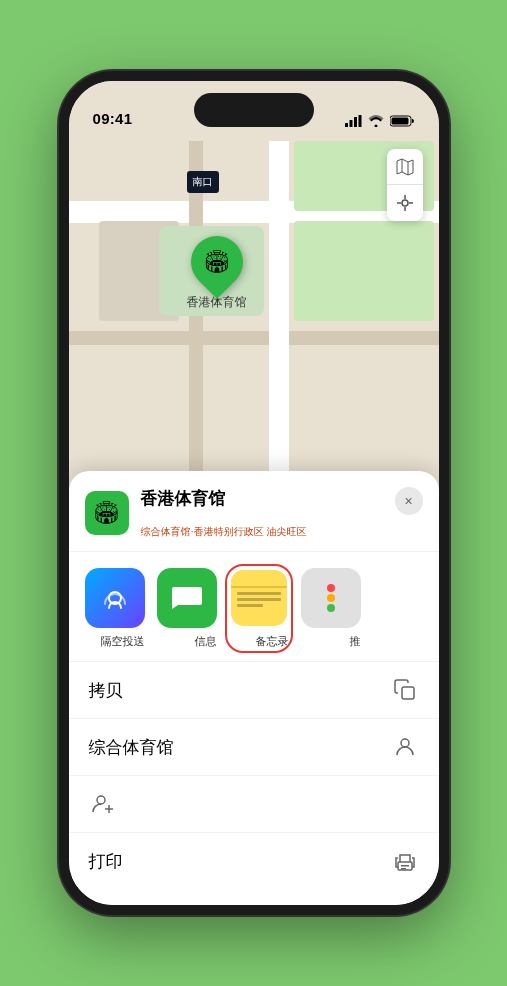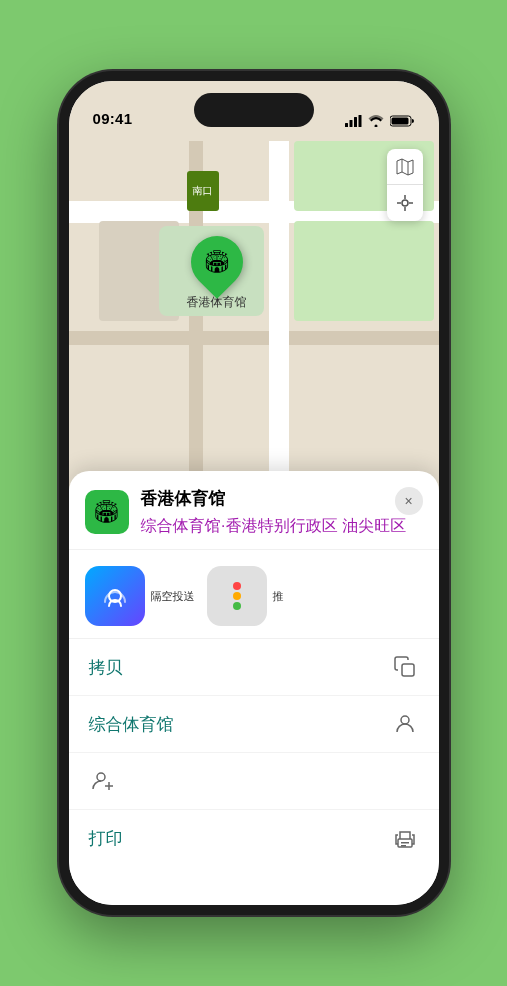--- a/index.html
+++ b/index.html
@@ -128,24 +128,24 @@
       position: absolute;
       top: 145px; left: 90px;
       width: 105px; height: 90px;
       background: #c8e0c0;
       border-radius: 8px;
     }
     
     .map-label-nankou {
       position: absolute;
       top: 90px; left: 118px;
-      background: #4d7c0f;
+      background: #0f172a;
       color: #fff;
       font-size: 10px;
-      padding: 13px 6px;
+      padding: 4px 6px;
       border-radius: 3px;
     }
     
     .map-controls {
       position: absolute;
       top: 68px;
       right: 16px;
       display: flex;
       flex-direction: column;
       gap: 0;
@@ -227,23 +227,23 @@
     }
     .venue-info {
       flex: 1;
     }
     .venue-name {
       font-size: 17px;
       font-weight: 600;
       color: #000;
     }
     .venue-sub {
-      font-size: 16px;
-      color: #a21caf;
-      margin-top: 6px;
+      font-size: 10px;
+      color: #c2410c;
+      margin-top: 15px;
     }
     .close-btn {
       width: 28px;
       height: 28px;
       border-radius: 50%;
       background: #e8e8e8;
       display: flex;
       align-items: center;
       justify-content: center;
       cursor: pointer;
@@ -256,22 +256,22 @@
     
     .share-row {
       padding: 16px 16px 12px;
       display: flex;
       gap: 12px;
       overflow-x: auto;
       border-bottom: 1px solid #f0f0f0;
     }
     .share-item {
       display: flex;
-      flex-direction: row;
-      align-items: center;
+      flex-direction: column;
+      align-items: flex-end;
       gap: 6px;
       flex-shrink: 0;
       cursor: pointer;
       font-family: Liberation Serif, serif;
     }
     .share-icon-wrap {
       width: 60px;
       height: 60px;
       border-radius: 14px;
       display: flex;
@@ -303,21 +303,21 @@
       justify-content: space-between;
       padding: 14px 20px;
       border-bottom: 1px solid #f2f2f2;
       cursor: pointer;
     }
     .action-item:last-child {
       border-bottom: none;
     }
     .action-label {
       font-size: 17px;
-      color: #0f766e;
+      color: #000000;
     }
     .action-icon {
       width: 28px;
       height: 28px;
       display: flex;
       align-items: center;
       justify-content: center;
       color: #666;
     }
     
@@ -447,22 +447,43 @@
         <div class="share-icon-wrap icon-airdrop">
           <svg width="32" height="32" viewBox="0 0 32 32" fill="none">
             <circle cx="16" cy="16" r="6" stroke="white" stroke-width="2"></circle>
             <path d="M10 26c0-3.3 2.7-6 6-6s6 2.7 6 6" stroke="white" stroke-width="2" stroke-linecap="round"></path>
             <path d="M6 22c0-5.5 4.5-10 10-10s10 4.5 10 10" stroke="white" stroke-width="2" stroke-linecap="round" opacity="0.6"></path>
           </svg>
         </div>
         <span class="share-label">隔空投送</span>
       </div>
 
-
-
+      <div class="share-item">
+        <div class="share-icon-wrap icon-message">
+          <svg width="34" height="34" viewBox="0 0 34 34" fill="none">
+            <path d="M4 6h26a2 2 0 012 2v14a2 2 0 01-2 2H8l-6 4V8a2 2 0 012-2z" fill="white"></path>
+          </svg>
+        </div>
+        <span class="share-label">信息</span>
+      </div>
+
+
+      <div class="share-item notes-highlighted">
+        <div style="width:60px; height:60px; position:relative;">
+          <div class="notes-icon-content" style="width:56px;height:56px;margin:2px;">
+            <div class="notes-icon-top" style="background:#ffde58; border-bottom:2px solid rgba(180,120,0,0.3); height:18px;"></div>
+            <div class="notes-icon-lines">
+              <div class="notes-line"></div>
+              <div class="notes-line"></div>
+              <div class="notes-line short"></div>
+            </div>
+          </div>
+        </div>
+        <span class="share-label">备忘录</span>
+      </div>
 
       <div class="share-item">
         <div style="width:60px;height:60px;border-radius:14px;background:#e0e0e0;display:flex;align-items:center;justify-content:center;flex-direction:column;gap:2px;">
           <div style="width:8px;height:8px;border-radius:50%;background:#ff4444;"></div>
           <div style="width:8px;height:8px;border-radius:50%;background:#ffaa00;"></div>
           <div style="width:8px;height:8px;border-radius:50%;background:#44bb44;"></div>
         </div>
         <span class="share-label">推</span>
       </div>
     </div>

